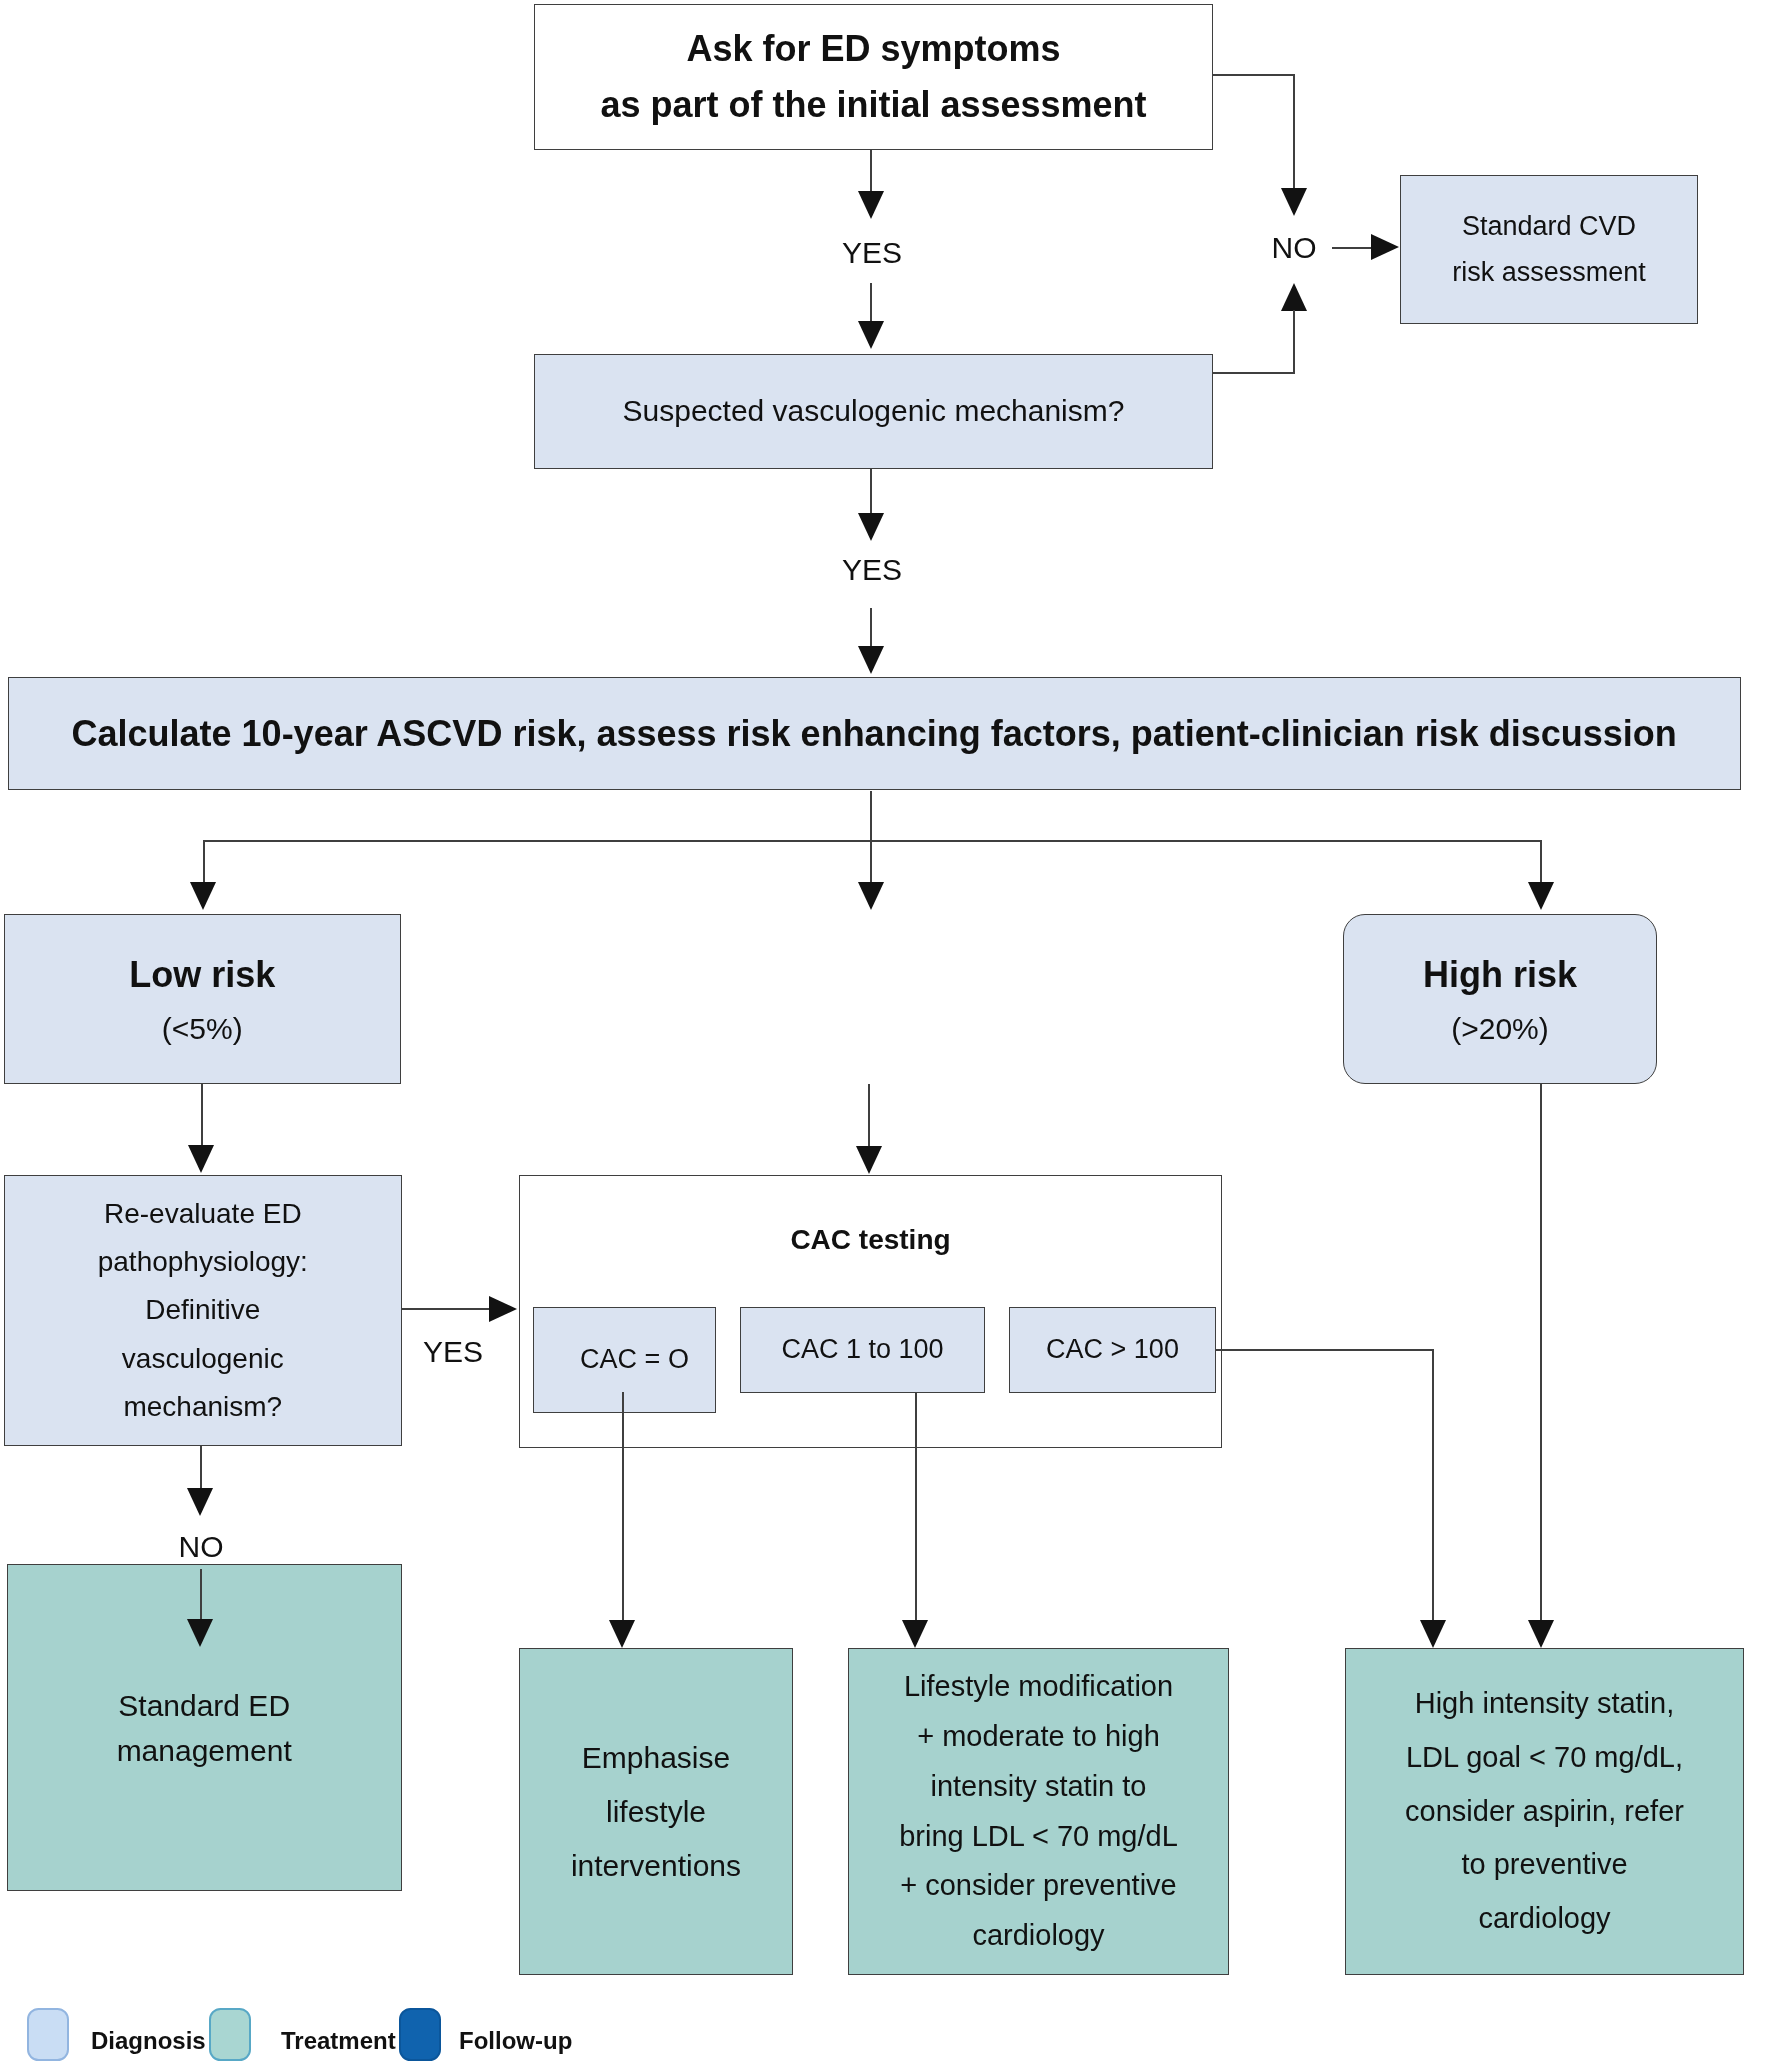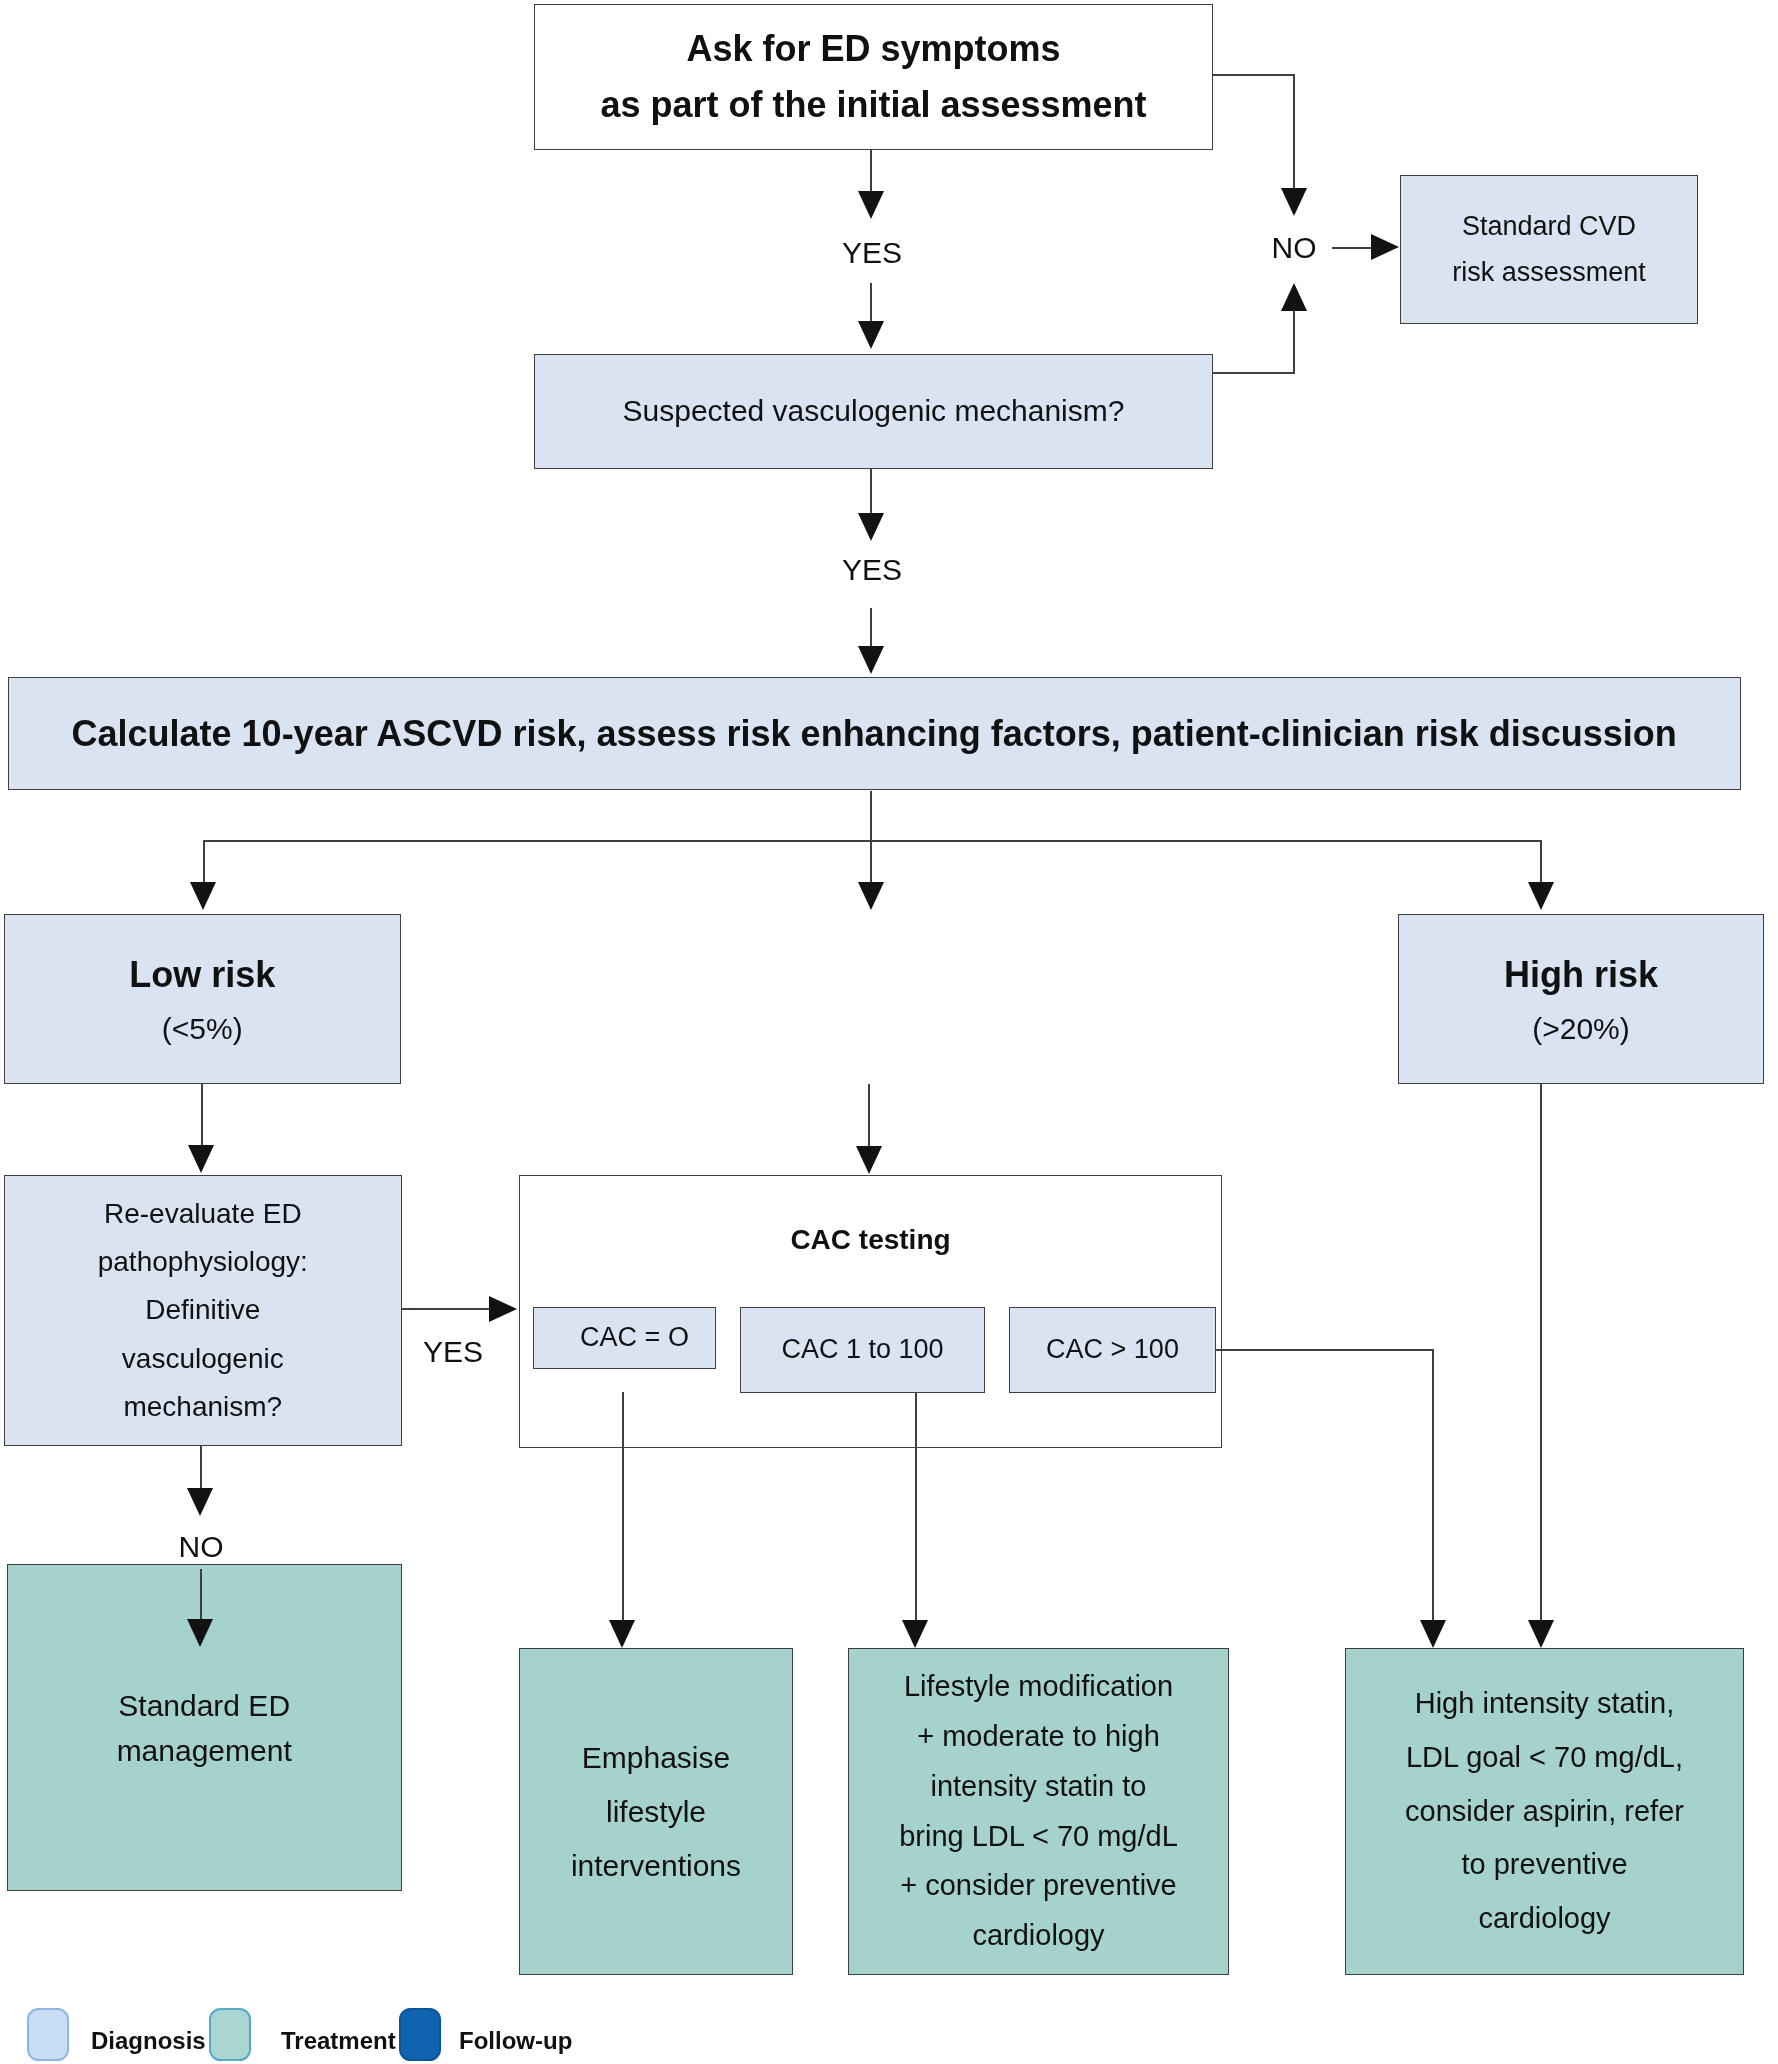--- a/index.html
+++ b/index.html
@@ -56,36 +56,36 @@
   <div class="box diag b31" style="left:7.7px;top:677px;width:1733px;height:113px;">
       <span>Calculate 10-year ASCVD risk, assess risk enhancing factors, patient-clinician risk discussion</span>
     </div>
 
   <div class="box diag" style="left:3.8px;top:914px;width:397px;height:170px;line-height:1.65;">
     <span class="b31">Low risk</span>
     <span class="r31">(&lt;5%)</span>
   </div>
 
 
-  <div class="box diag" style="left:1398px;top:914px;width:366px;height:170px;line-height:1.65;">
+  <div class="box diag" style="left:1343px;top:914px;width:314px;height:170px;line-height:1.65;border-radius:22px;">
     <span class="b31">High risk</span>
     <span class="r31">(&gt;20%)</span>
   </div>
 
   <div class="box diag r29 pre" style="left:3.8px;top:1175px;width:398px;height:271px;line-height:1.72;"><span class="pre">Re-evaluate ED
 pathophysiology:
 Definitive
 vasculogenic
 mechanism?</span></div>
 
   <div class="box whitebox cac-outer" style="left:519px;top:1175px;width:703px;height:273px;">
     <span class="cac-title">CAC testing</span>
   </div>
 
-  <div class="box diag r28" style="left:533px;top:1307px;width:183px;height:62px;padding-left:20px;">
+  <div class="box diag r28" style="left:533px;top:1307px;width:183px;height:106px;padding-left:20px;">
       <span>CAC = O</span>
     </div>
 
   <div class="box diag r28" style="left:740px;top:1307px;width:245px;height:86px;">
       <span>CAC 1 to 100</span>
     </div>
 
   <div class="box diag r28" style="left:1009px;top:1307px;width:207px;height:86px;">
       <span>CAC &gt; 100</span>
     </div>

